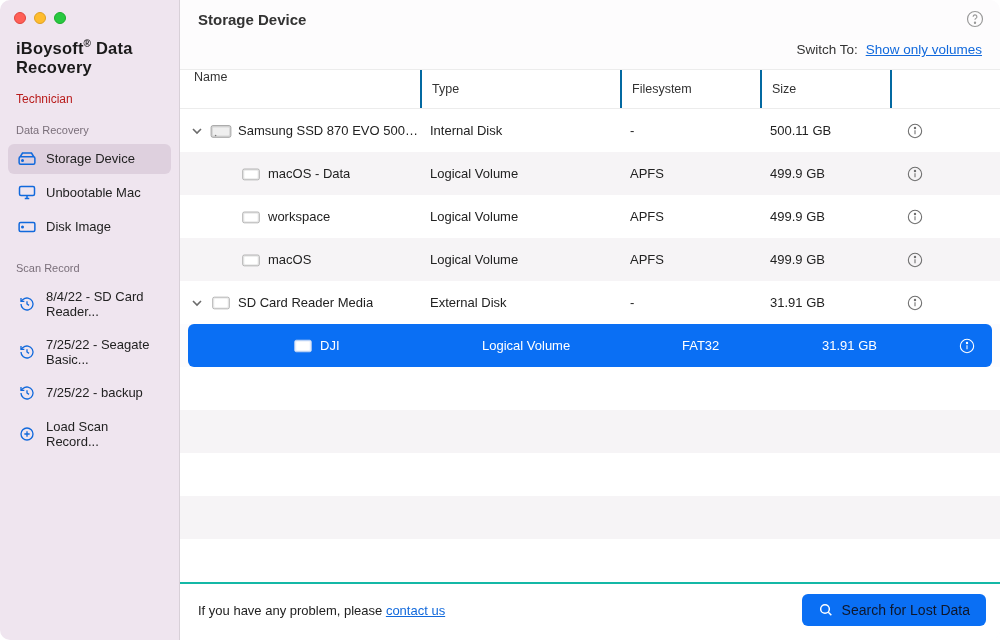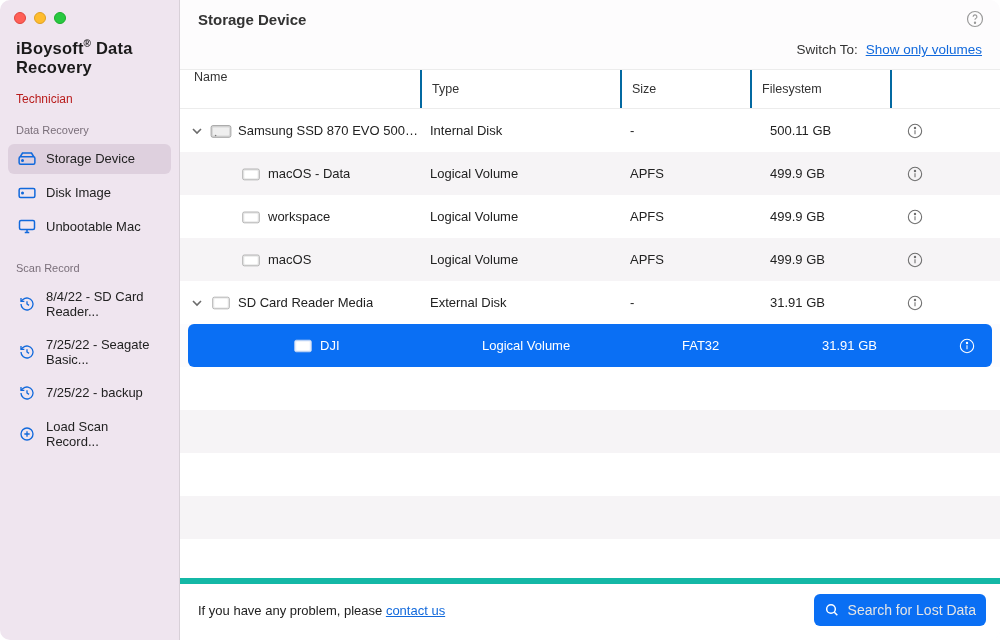--- a/index.html
+++ b/index.html
@@ -44,24 +44,24 @@
   .name-cell { display: flex; align-items: center; width: 240px; padding-left: 10px; gap: 6px; overflow: hidden; }
   .disclosure { width: 14px; flex: 0 0 14px; color: #6b6b6b; display:flex; justify-content:center; }
   .row.selected .disclosure { color: #fff; }
   .indent { width: 24px; flex: 0 0 24px; }
   .disk-icon { width: 22px; height: 20px; flex: 0 0 22px; display:flex; align-items:center; justify-content:center; }
   .name-text { white-space: nowrap; overflow: hidden; text-overflow: ellipsis; }
   .info-btn { width: 50px; display:flex; justify-content:center; cursor: default; }
   .info-btn svg { stroke: #6f6f6f; }
   .spacer-rows .row { height: 43px; }
   
-  .footer { display: flex; align-items: center; justify-content: space-between; padding: 10px 14px 14px 18px; border-top: 6px solid #14b8a6; background: #fff; gap: 8px; }
+  .footer { display: flex; align-items: center; justify-content: space-between; padding: 10px 14px 14px 18px; border-top: 2px solid #14b8a6; background: #fff; gap: 8px; }
   .footer-text { font-size: 13px; color: #222; }
   .footer-text a { color: #1169dc; text-decoration: underline; cursor: default; }
-  .primary-btn { background: #0a6ff4; color: #e5e5e5; border: none; border-radius: 6px; padding: 8px 10px; font-size: 14px; font-weight: 500; display: flex; align-items: center; gap: 8px; cursor: default; }
+  .primary-btn { background: #0a6ff4; color: #0f172a; border: none; border-radius: 6px; padding: 8px 16px; font-size: 14px; font-weight: 500; display: flex; align-items: center; gap: 8px; cursor: default; }
   
   svg { display: block; }
 </style>
 </head>
 <body>
 
 <div class="window">
 
   <div class="sidebar">
     <div class="traffic">
@@ -84,36 +84,36 @@
           <rect x="1.5" y="6" width="21" height="10" rx="2"></rect>
             <circle cx="6" cy="11" r="1" fill="#1169dc"></circle>
           <path d="M3 6 L6 1 H18 L21 6"></path>
         </svg>
       </span>
       <span>Storage Device</span>
     </div>
 
     <div class="nav-item">
       <span class="nav-icon">
+        <svg width="18" height="15" viewBox="0 0 24 20" fill="none" stroke="#1169dc" stroke-width="2">
+          <rect x="2" y="2" width="20" height="12" rx="2"></rect>
+            <path d="M9 18h6M12 14v4"></path>
+        </svg>
+      </span>
+      <span>Unbootable Mac</span>
+    </div>
+
+    <div class="nav-item">
+      <span class="nav-icon">
         <svg width="18" height="14" viewBox="0 0 24 18" fill="none" stroke="#1169dc" stroke-width="2">
           <rect x="1.5" y="3" width="21" height="12" rx="2"></rect>
             <circle cx="6" cy="9" r="1" fill="#1169dc"></circle>
         </svg>
       </span>
       <span>Disk Image</span>
-    </div>
-
-    <div class="nav-item">
-      <span class="nav-icon">
-        <svg width="18" height="15" viewBox="0 0 24 20" fill="none" stroke="#1169dc" stroke-width="2">
-          <rect x="2" y="2" width="20" height="12" rx="2"></rect>
-            <path d="M9 18h6M12 14v4"></path>
-        </svg>
-      </span>
-      <span>Unbootable Mac</span>
     </div>
 
     <div class="section-label">Scan Record</div>
 
     <div class="nav-item">
       <span class="nav-icon">
         <svg width="16" height="16" viewBox="0 0 24 24" fill="none" stroke="#1169dc" stroke-width="2">
             <path d="M3 12a9 9 0 1 0 3-6.7L3 8"></path>
             <path d="M3 3v5h5"></path>
             <path d="M12 8v4l3 2"></path>
@@ -166,22 +166,22 @@
 
     <div class="switch-row">
       <span class="label">Switch To:</span>
       <a>Show only volumes</a>
     </div>
 
     <div class="table">
       <div class="thead">
         <div class="col-name">Name</div>
         <div class="col-sep col-type">Type</div>
+        <div class="col-sep col-fs">Filesystem</div>
         <div class="col-sep col-size">Size</div>
-        <div class="col-sep col-fs">Filesystem</div>
         <div class="col-sep col-info"></div>
       </div>
 
       <div class="row stripe0">
         <div class="name-cell">
           <span class="disclosure">
             <svg width="10" height="10" viewBox="0 0 10 10">
                 <path d="M1 3l4 4 4-4" fill="none" stroke="currentColor" stroke-width="1.6"></path>
               </svg>
           </span>

